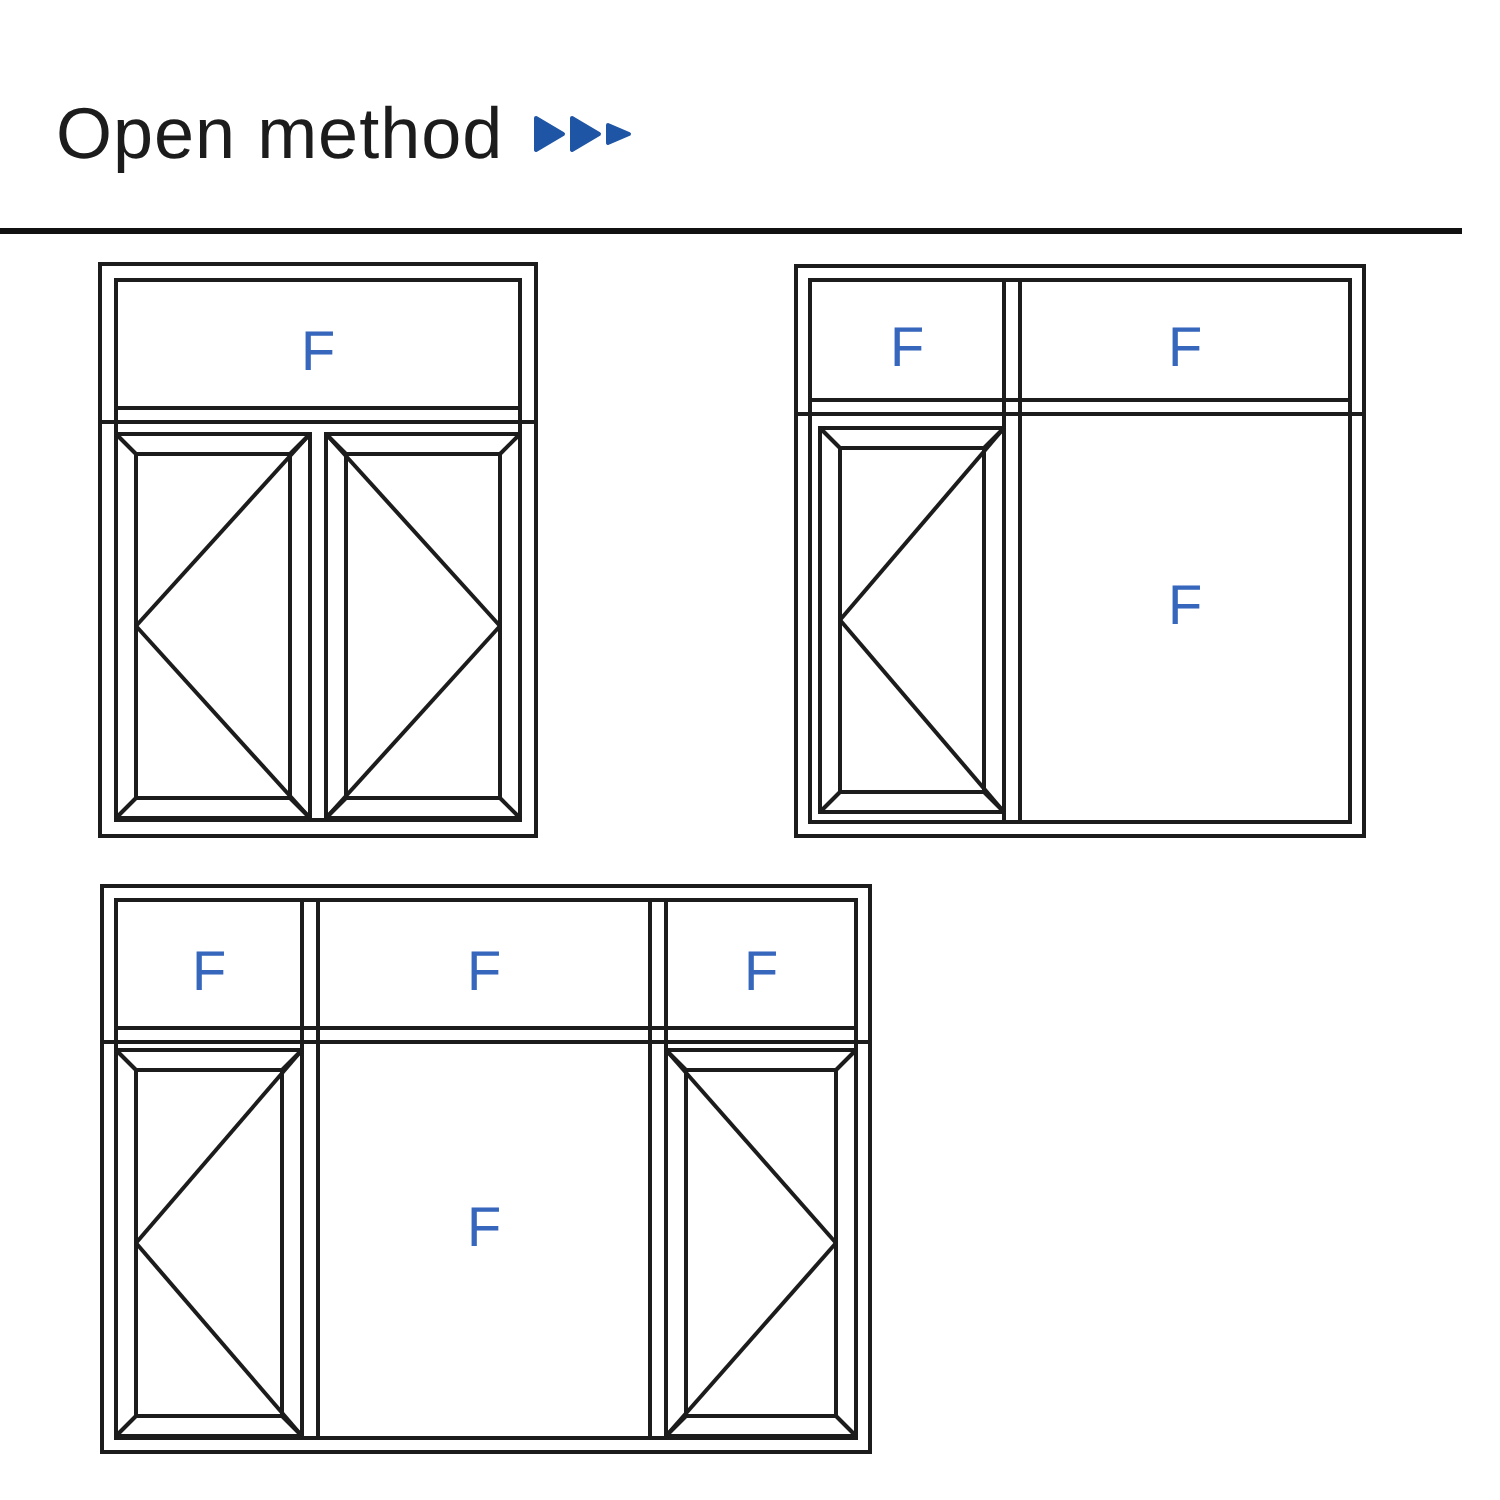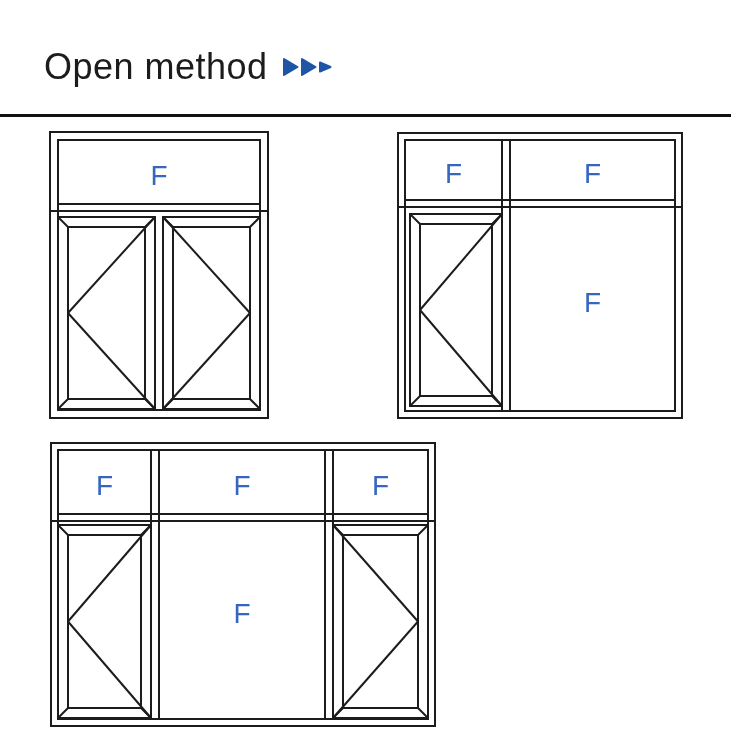--- a/index.html
+++ b/index.html
@@ -8,21 +8,21 @@
     --line-color:#1c1c1c;
     --label-color:#3767bd;
     --divider-color:#111111;
   }
   html,body{margin:0;padding:0;}
   body{
     width:750px;height:750px;background:#ffffff;position:relative;overflow:hidden;
     font-family:"Liberation Sans", sans-serif;
   }
   .header{
-    position:absolute;left:44px;top:48px;
+    position:absolute;left:28px;top:48px;
     display:flex;align-items:center;gap:14px;
   }
   .header h1{
     margin:0;font-size:36px;font-weight:400;letter-spacing:0.5px;line-height:1.05;
     color:var(--title-color);
     font-family:"Liberation Sans", sans-serif;
   }
   .arrows{display:block;}
   .arrows polygon{
     fill:var(--arrow-color);stroke:var(--arrow-color);

